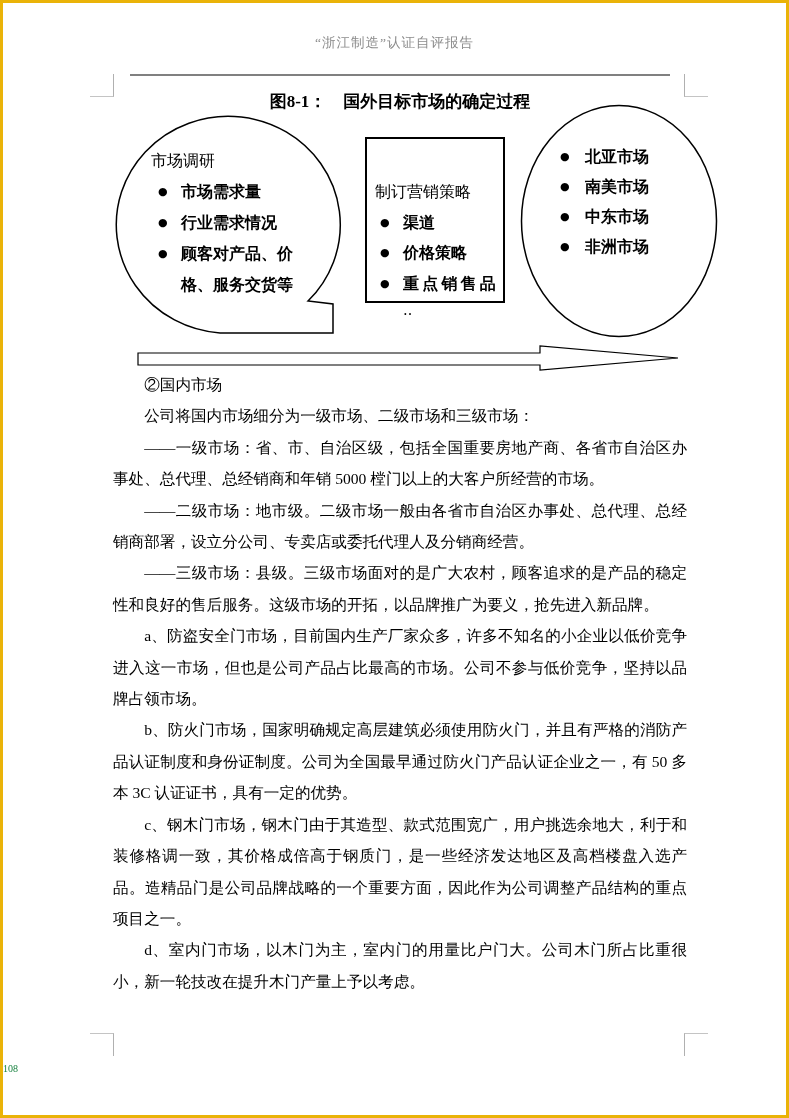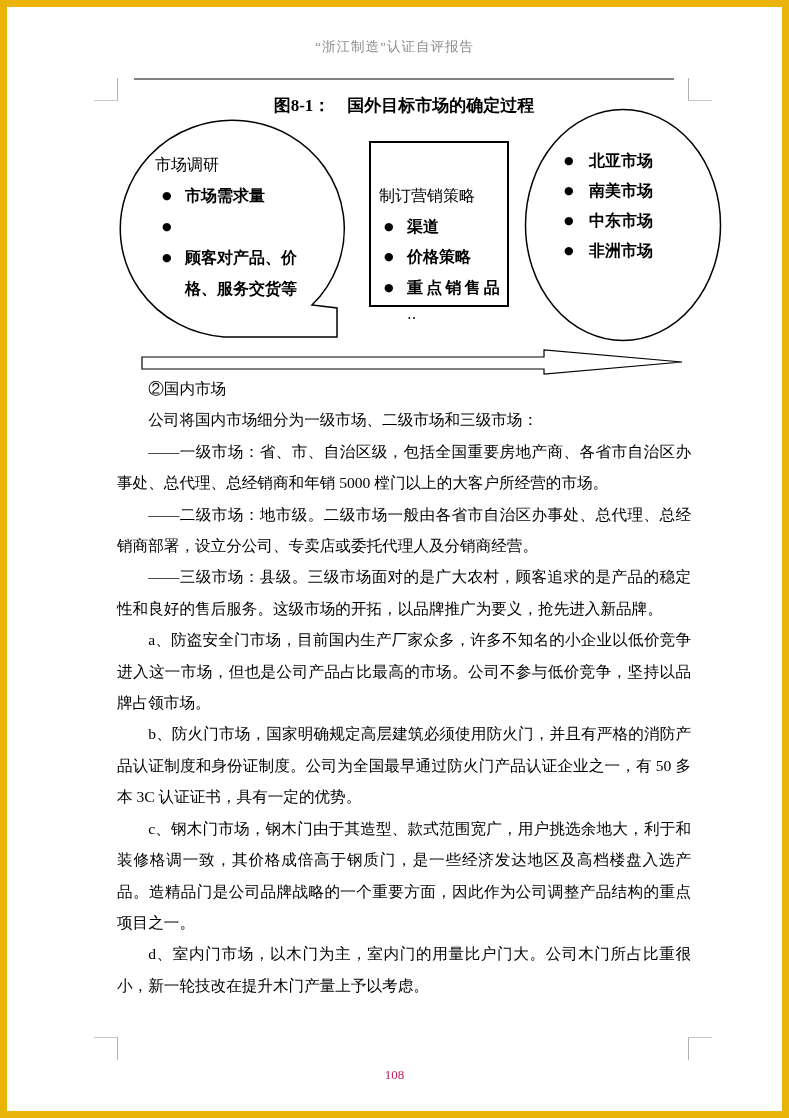--- a/index.html
+++ b/index.html
@@ -1,18 +1,18 @@
 <!DOCTYPE html>
 <html><head>
 <meta charset="utf-8">
 <style>
   html,body{margin:0;padding:0;background:#fff;}
   .page{
     position:relative;width:789px;height:1118px;background:#fff;
-    border:7px solid #eab308;box-sizing:border-box;overflow:hidden;
+    border:3px solid #eab308;box-sizing:border-box;overflow:hidden;
     font-family:"Liberation Serif","DejaVu Serif",serif;color:#000;
   }
   
   .hdr{position:absolute;top:31px;left:0;width:100%;text-align:center;
        font-size:13.5px;letter-spacing:1px;color:#8c8c8c;}
   .hdr-rule{position:absolute;top:71px;left:127px;width:540px;height:0;
        border-top:2px solid #808080;}
   
   .mark{position:absolute;width:23px;height:22px;}
   .mark.tl{left:87px;top:71px;border-right:1px solid #b0b0b0;border-bottom:1px solid #c4c4c4;}
@@ -36,22 +36,22 @@
   .rect-text   .sdot{padding-left:5px;width:23px;}
   .ellipse-text .sdot{padding-left:5px;width:25px;}
   .stxt{flex:1 1 auto;font-weight:bold;}
   .spread{letter-spacing:0.2em;}
   .cont-row{padding-left:28px;font-size:14px;line-height:24px;}
   
   .body-text{position:absolute;left:110px;top:366px;width:574px;
        font-size:15.6px;line-height:31.4px;text-align:justify;}
   .body-text p{margin:0;text-indent:2em;}
   
-  .ftr{position:absolute;top:1060px;left:0;width:100%;text-align:center;
-       font-size:13px;color:#be185d;}
+  .ftr{position:absolute;top:1060px;left:0;width:100%;
+       font-size:10px;color:#15803d;}
 </style>
 </head>
 <body>
 
 <div class="page">
 
   <div class="hdr">
     <span>“浙江制造”认证自评报告</span>
   </div>
   <div class="hdr-rule"></div>
@@ -67,20 +67,21 @@
     <path d="M 105,218 A 112,108.5 0 1 1 193,186 L 218,189 L 218,218 Z" fill="#ffffff" stroke="#000000" stroke-width="1.5"></path>
   </svg>
   <div class="shape-text bubble-text">
     <div>市场调研</div>
     <div class="srow">
       <span class="sdot">●</span>
       <span class="stxt">市场需求量</span>
     </div>
     <div class="srow">
       <span class="sdot">●</span>
+      <span class="stxt">行业需求情况</span>
     </div>
     <div class="srow">
       <span class="sdot">●</span>
       <span class="stxt">顾客对产品、价格、服务交货等</span>
     </div>
   </div>
 
   <div class="rect-shape"></div>
   <div class="shape-text rect-text">
     <div>制订营销策略</div>

